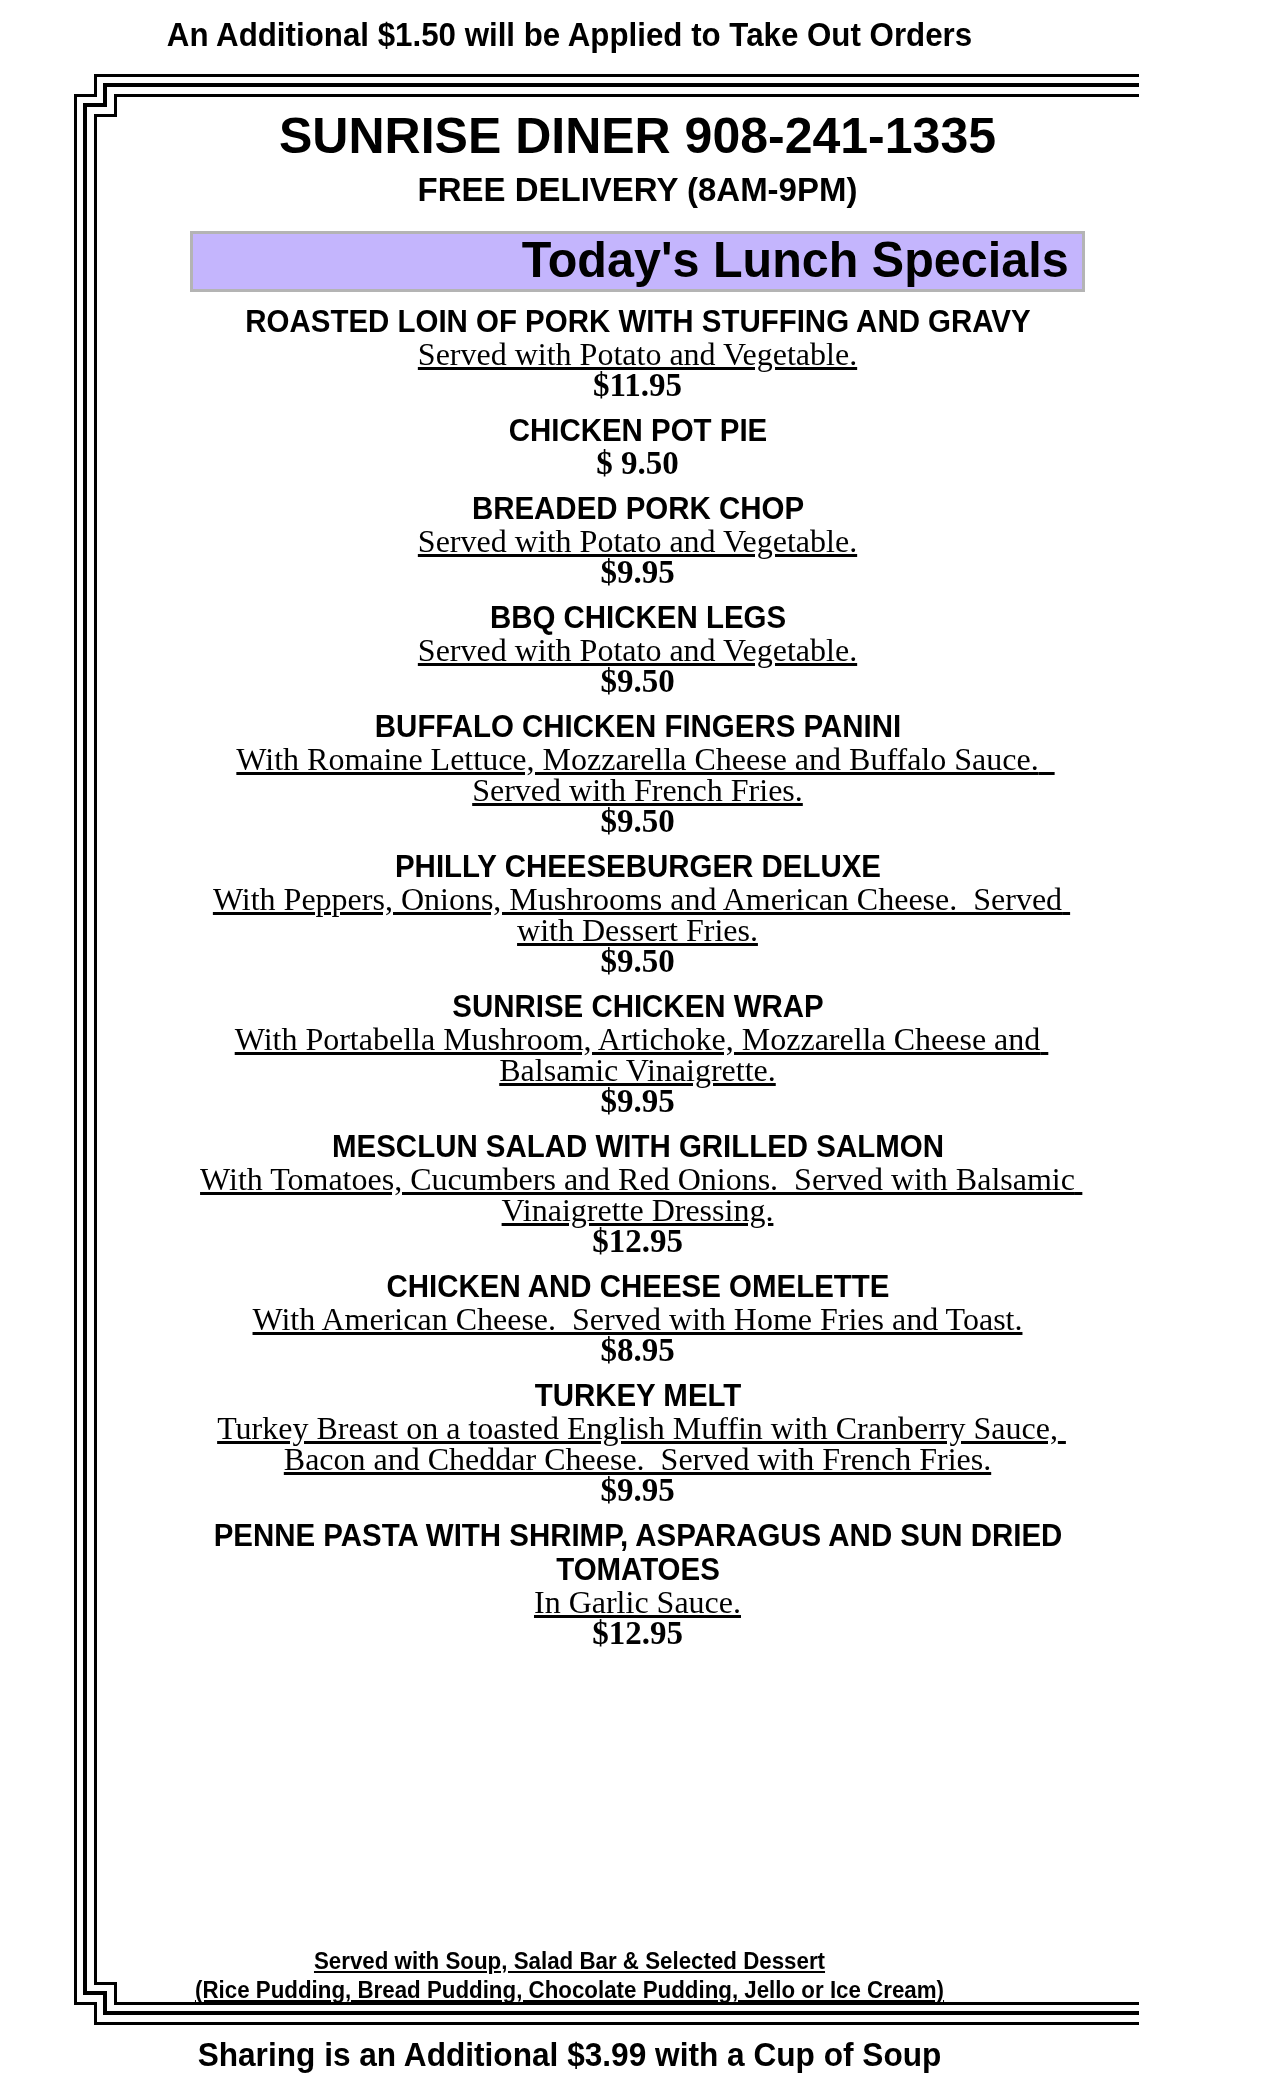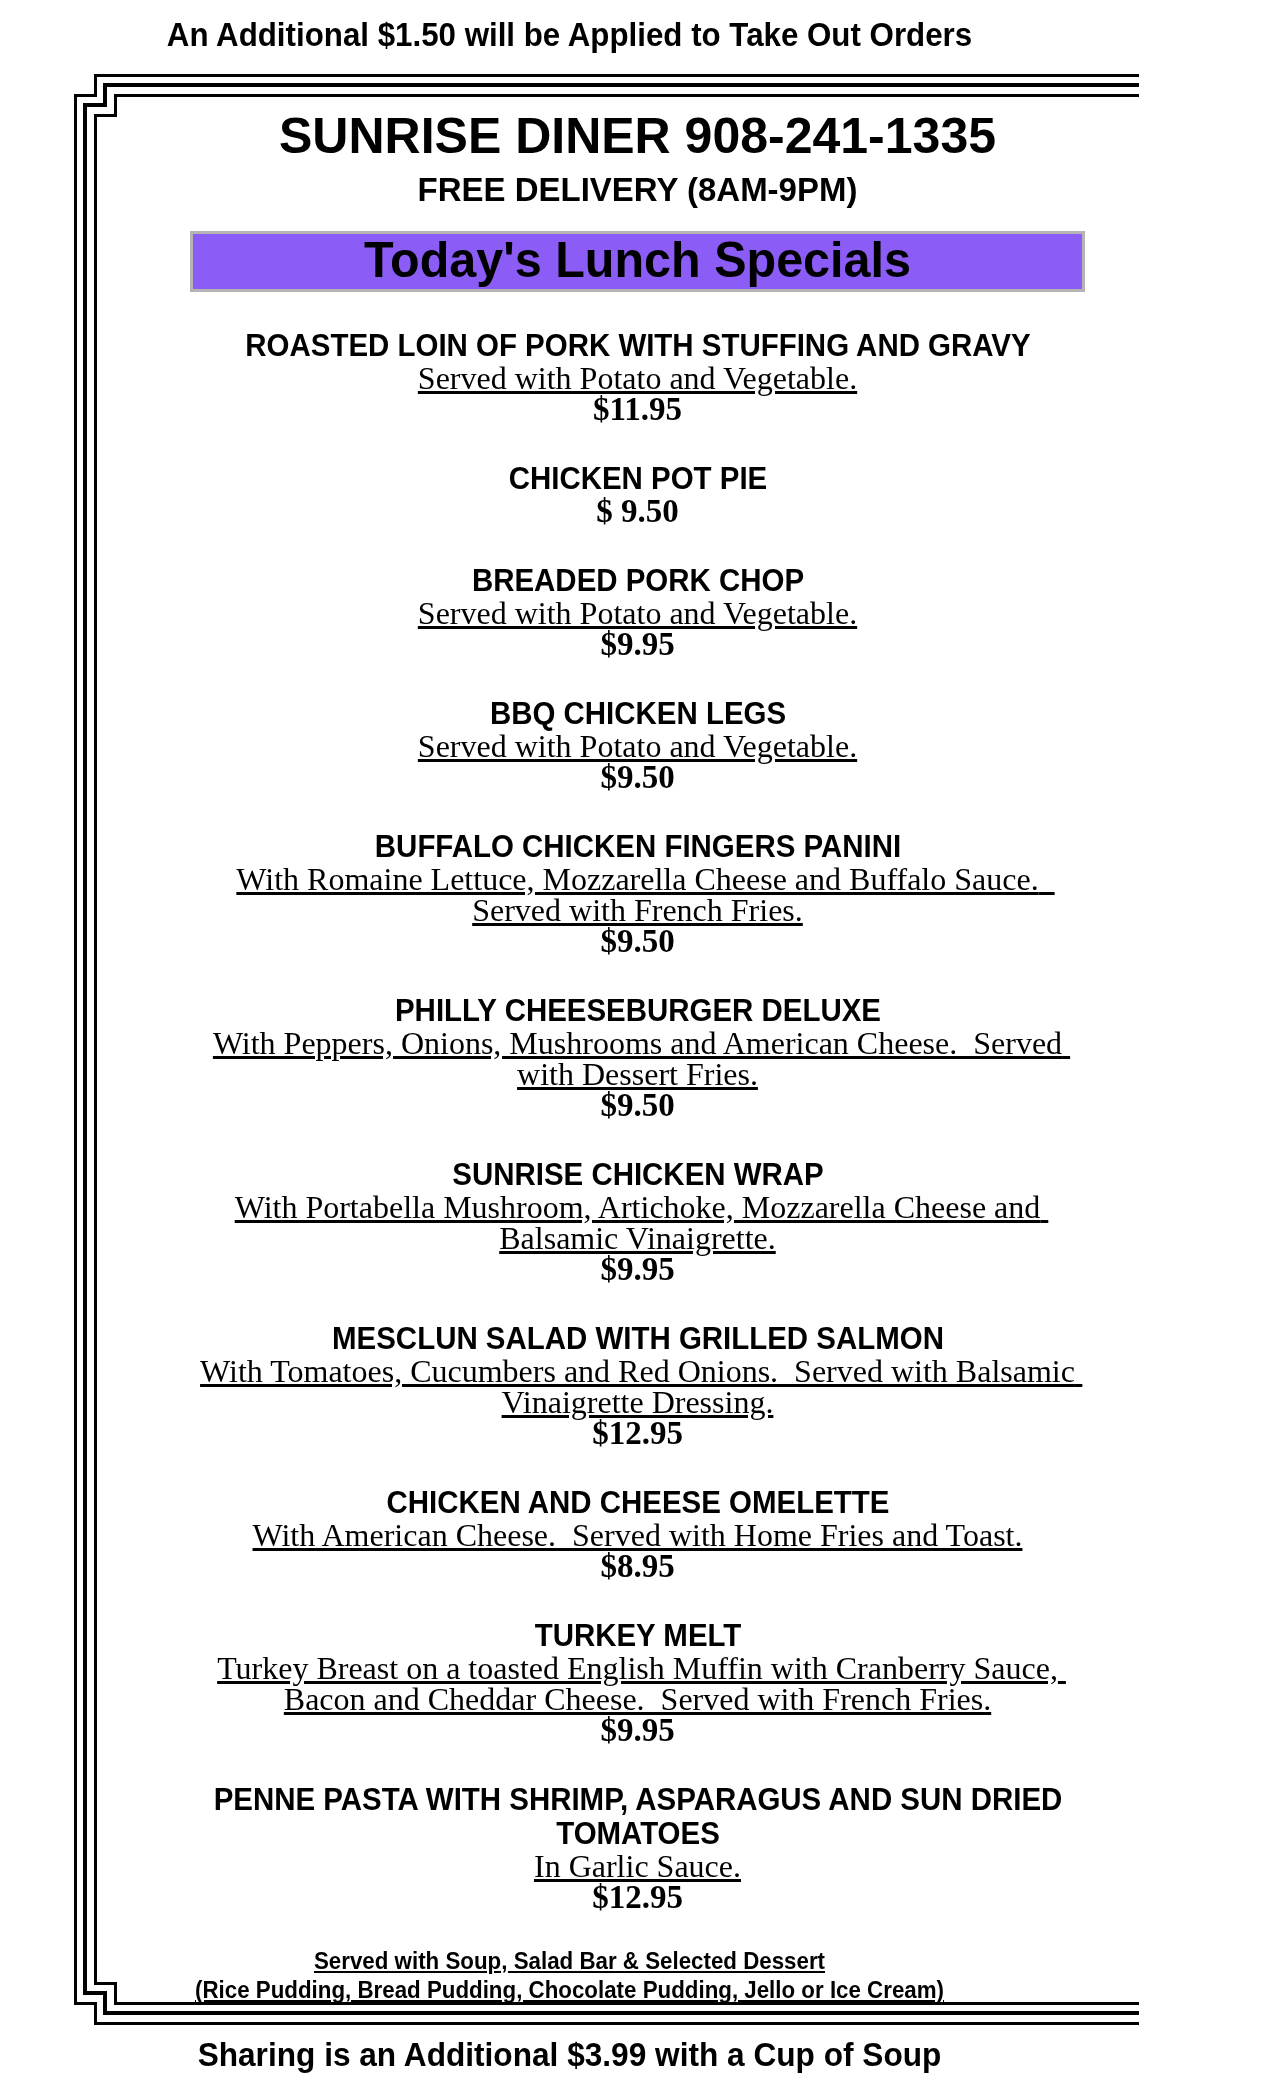--- a/index.html
+++ b/index.html
@@ -61,31 +61,32 @@
     line-height: 40px;
     font-weight: bold;
     transform: scaleX(0.97);
   }
   .specials-box {
     width: 889px;
     margin: 22px auto 0 auto;
     border: 3px solid #b4b4b4;
     border-right-color: #a6a6a6;
     border-bottom-color: #a6a6a6;
-    background: #8b5cf6;
+    background: #c4b5fd;
+    text-align: right;
   }
   .specials-title {
     font-size: 50px;
     line-height: 51px;
     font-weight: bold;
     padding: 1px 0 3px 0;
     transform: scaleX(0.97);
   }
 
-  .menu-item { margin-top: 37px; }
+  .menu-item { margin-top: 13px; }
   .item-name {
     max-width: 920px;
     margin: 0 auto;
     font-size: 31px;
     line-height: 34px;
     font-weight: bold;
     transform: scaleX(0.95);
   }
   .item-desc {
     max-width: 884px;

